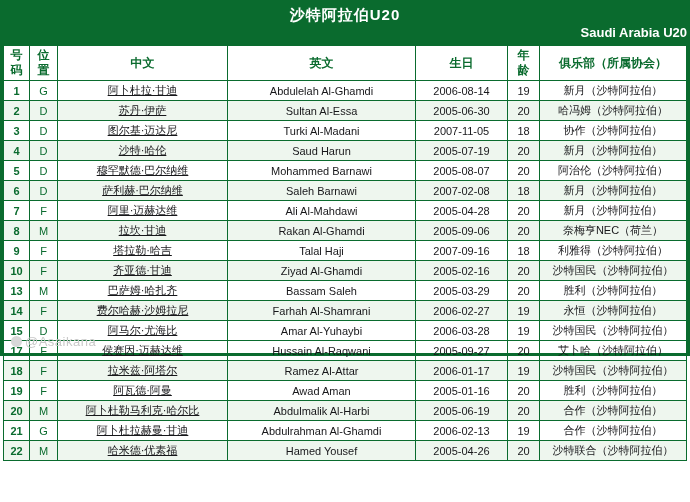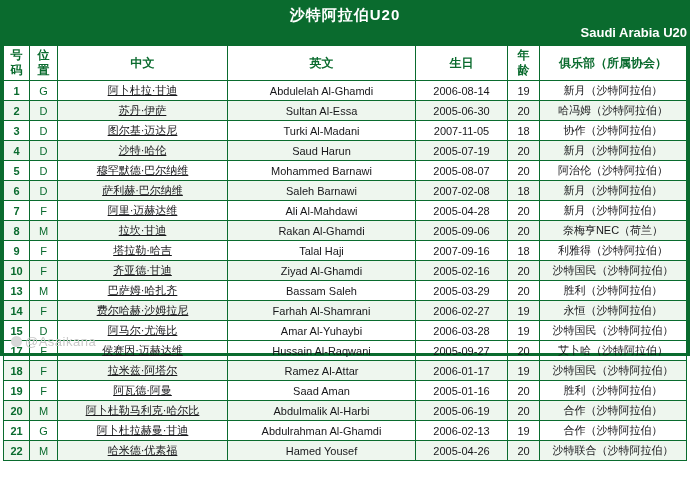--- a/index.html
+++ b/index.html
@@ -267,21 +267,21 @@
           <td class="cn">拉米兹·阿塔尔</td>
           <td class="en">Ramez Al-Attar</td>
           <td class="dob">2006-01-17</td>
           <td class="age">19</td>
           <td class="club">沙特国民（沙特阿拉伯）</td>
         </tr>
         <tr>
           <td class="num">19</td>
           <td class="pos">F</td>
           <td class="cn">阿瓦德·阿曼</td>
-          <td class="en">Saad Aman</td>
+          <td class="en">Awad Aman</td>
           <td class="dob">2005-01-16</td>
           <td class="age">20</td>
           <td class="club">胜利（沙特阿拉伯）</td>
         </tr>
         <tr class="alt">
           <td class="num">20</td>
           <td class="pos">M</td>
           <td class="cn">阿卜杜勒马利克·哈尔比</td>
           <td class="en">Abdulmalik Al-Harbi</td>
           <td class="dob">2005-06-19</td>

